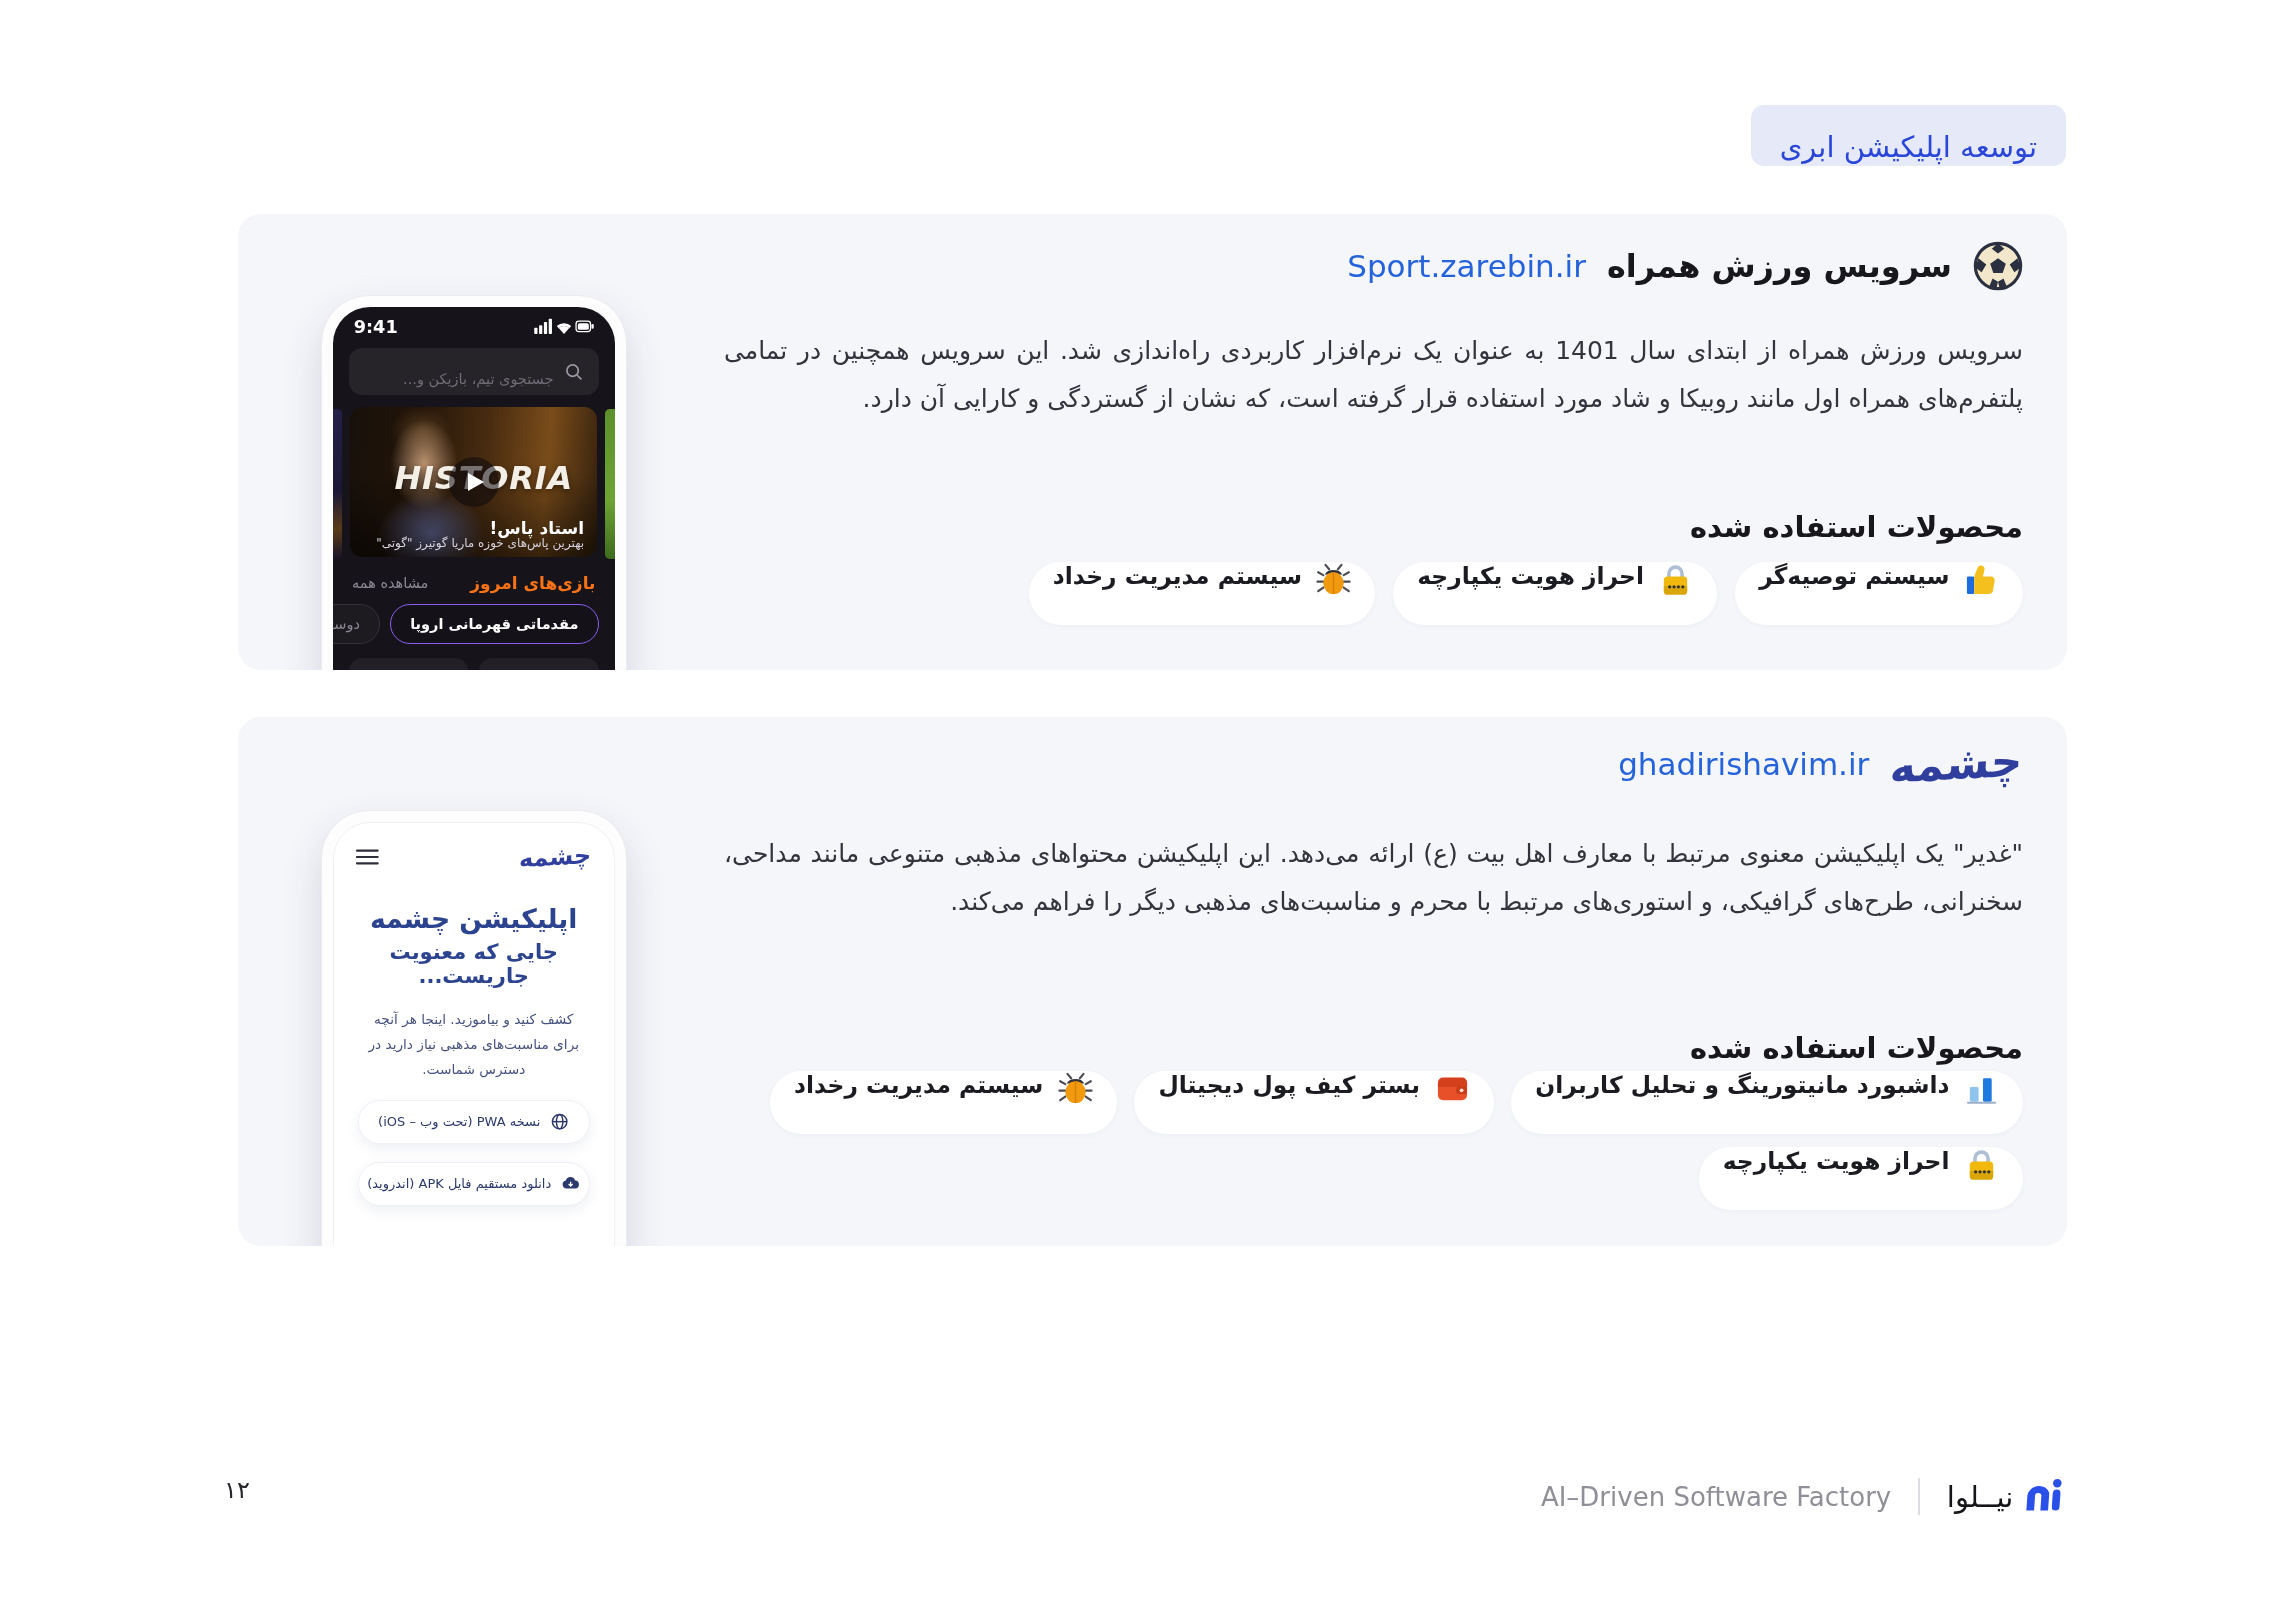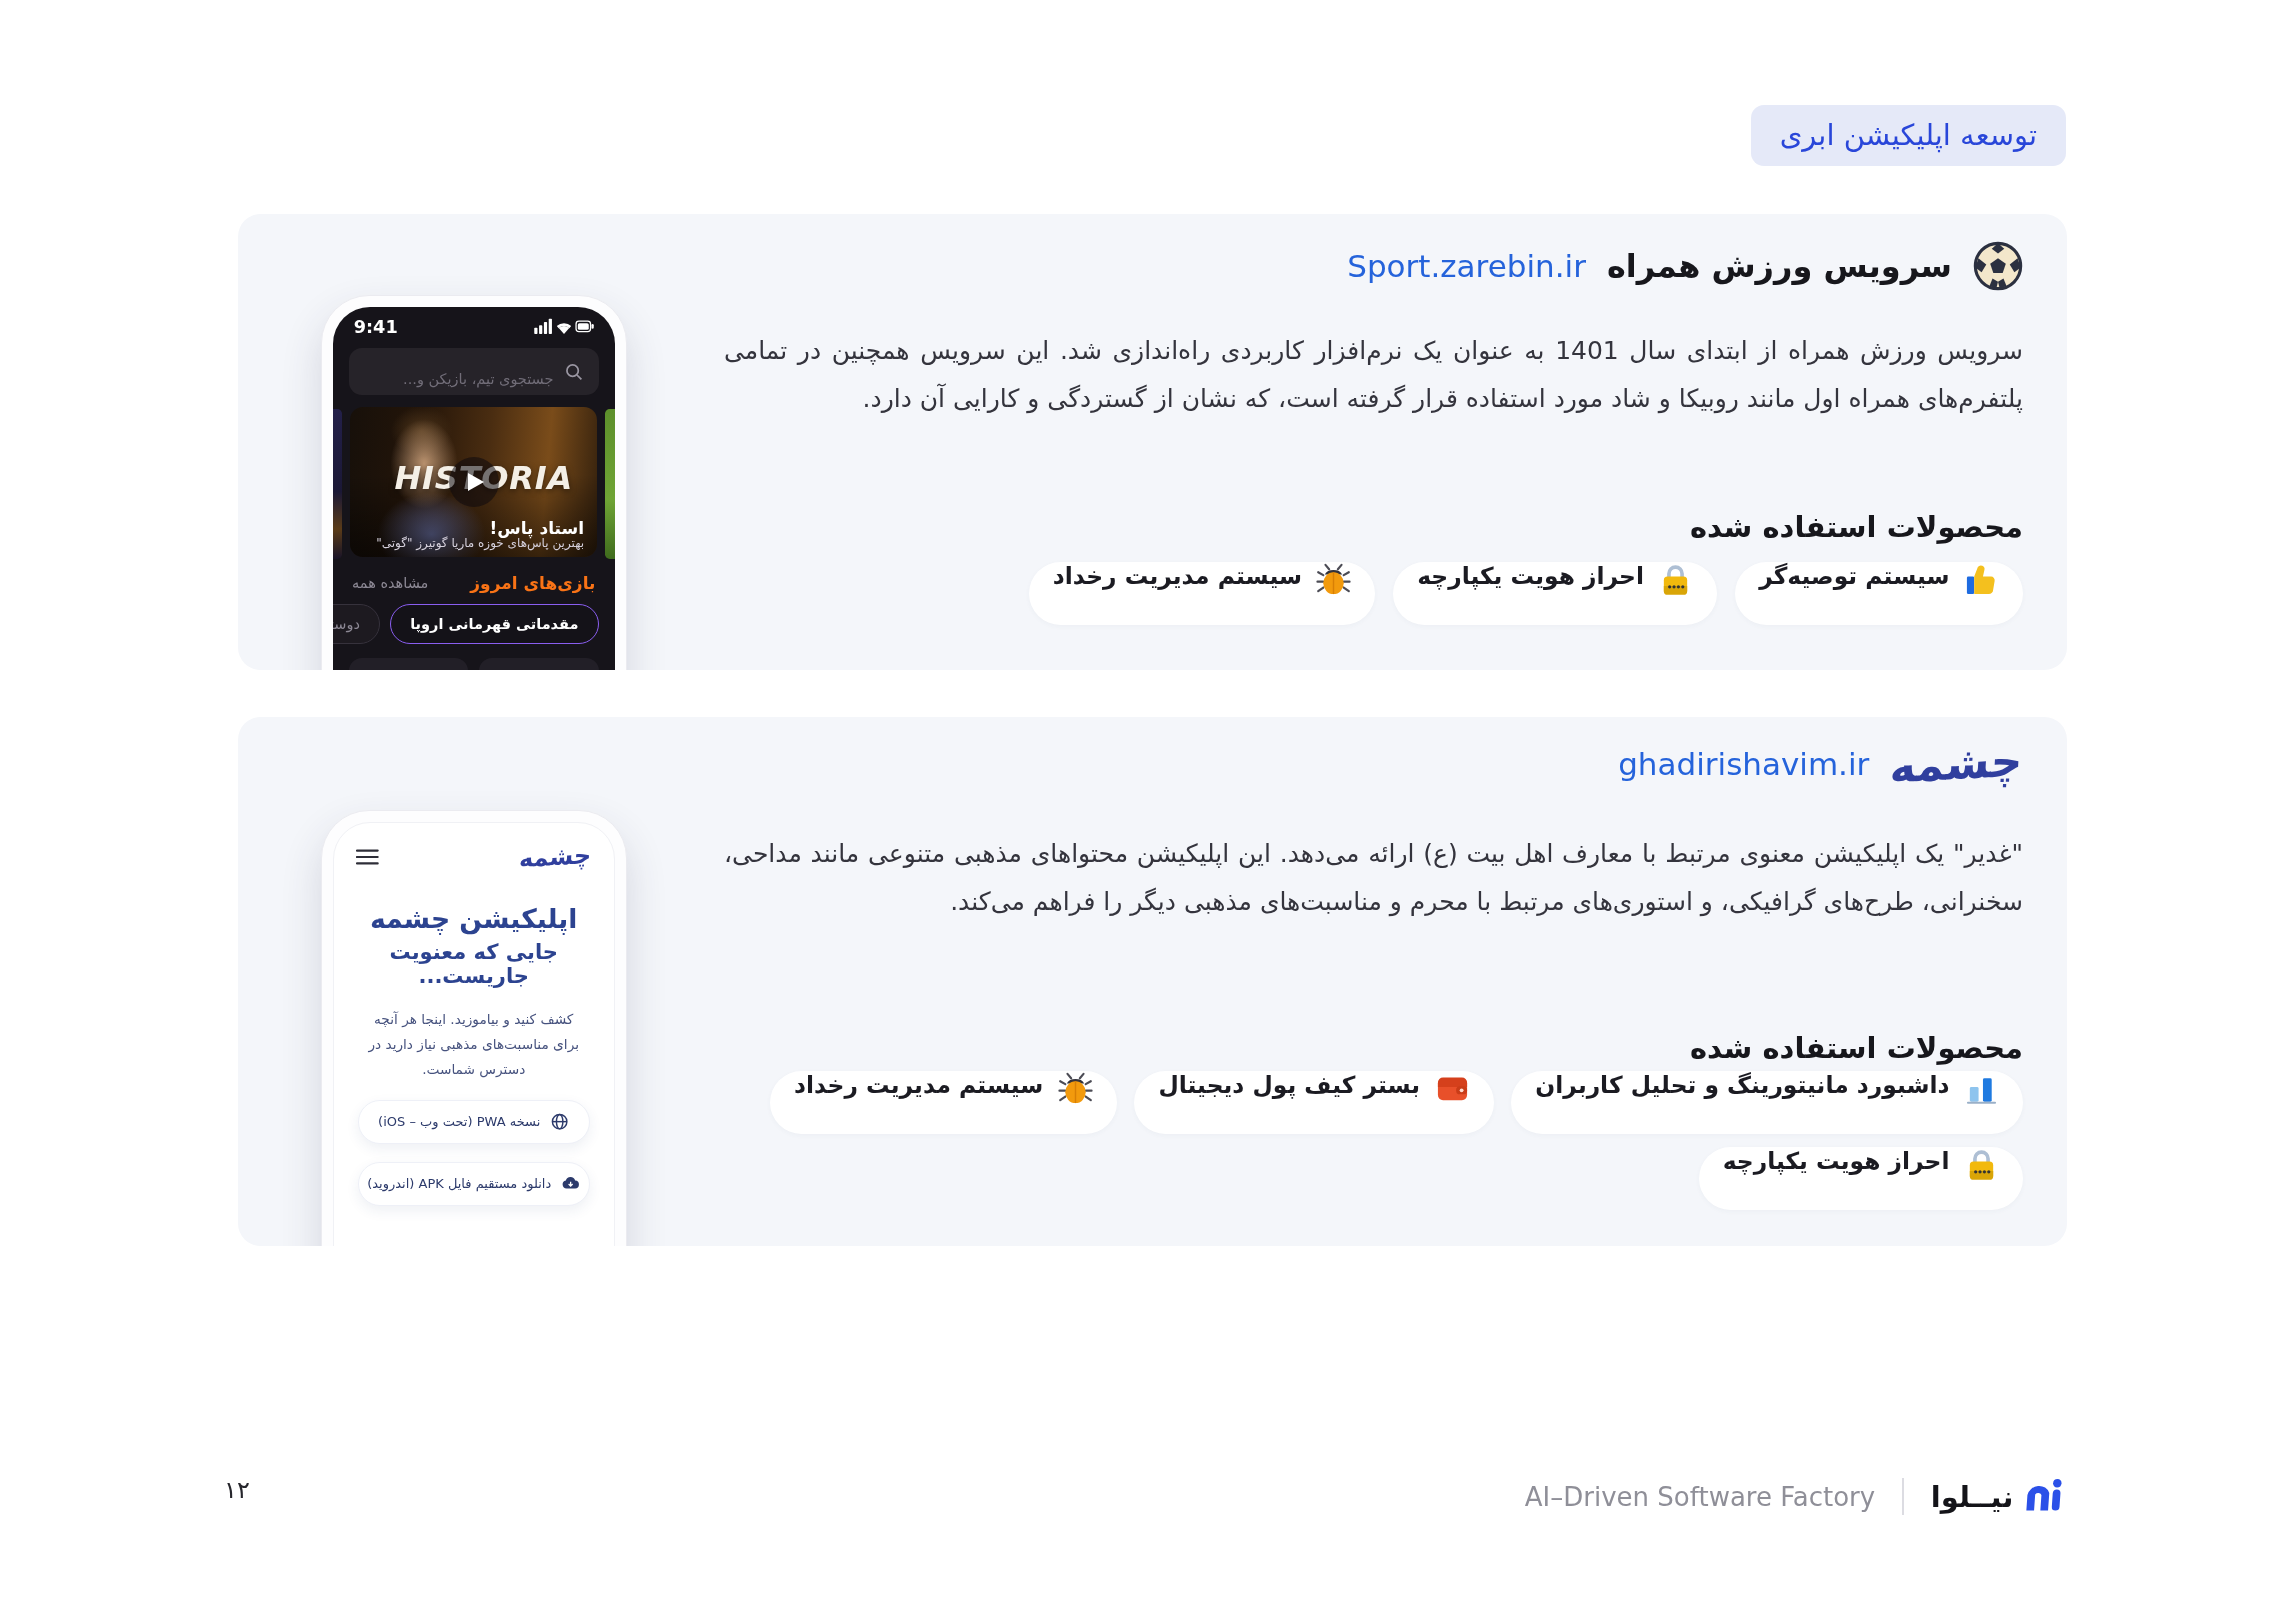--- a/index.html
+++ b/index.html
@@ -4,21 +4,21 @@
 <style>
   * { margin:0; padding:0; box-sizing:border-box; }
   html,body { background:#fff; }
   .page {
     position:relative; width:2284px; height:1618px; background:#ffffff;
     font-family:"DejaVu Sans","Liberation Sans",sans-serif; direction:rtl; overflow:hidden;
   }
   
   .badge {
     position:absolute; top:105px; right:218px; height:61px; line-height:61px;
-    padding:0 29px; background:#e5e9f8; color:#2946d9; font-size:29px; border-radius:13px;
+    padding:12px 29px; background:#e5e9f8; color:#2946d9; font-size:29px; border-radius:13px;
   }
   
   .card {
     position:absolute; left:238px; width:1829px; background:#f4f6fa;
     border-radius:22.6px; overflow:hidden;
   }
   .card1 { top:214px; height:456px; }
   .card2 { top:717px; height:529px; }
   .card-header { position:absolute; top:27px; right:44px; display:flex; align-items:center; gap:21px; }
   .card2 .card-header { top:21px; }
@@ -125,21 +125,21 @@
     font-size:13px; color:#2c3a6b; white-space:nowrap;
   }
   .p2-btn:first-of-type { margin-top:29px; }
   .p2-btn svg { width:19.3px; height:19.3px; flex-shrink:0; }
   
   .page-number { position:absolute; left:224px; top:1476px; font-size:24px; color:#26262c; }
   .footer-right { position:absolute; right:219px; top:1478px; display:flex; align-items:center; gap:27px; direction:ltr; }
   .tagline { font-size:26px; color:#8f8f98; }
   .v-divider { width:1.6px; height:37px; background:#dcdce2; }
   .nilva { display:flex; align-items:center; gap:9.7px; }
-  .nilva-name { font-size:29px; font-weight:700; color:#141419; }
+  .nilva-name { font-size:29px; font-weight:400; color:#141419; }
   .nilva-mark svg { width:42px; height:37px; display:block; }
 </style>
 </head>
 <body>
 
 <div class="page">
 
   <div class="badge">توسعه اپلیکیشن ابری</div>
 
   <section class="card card1">

